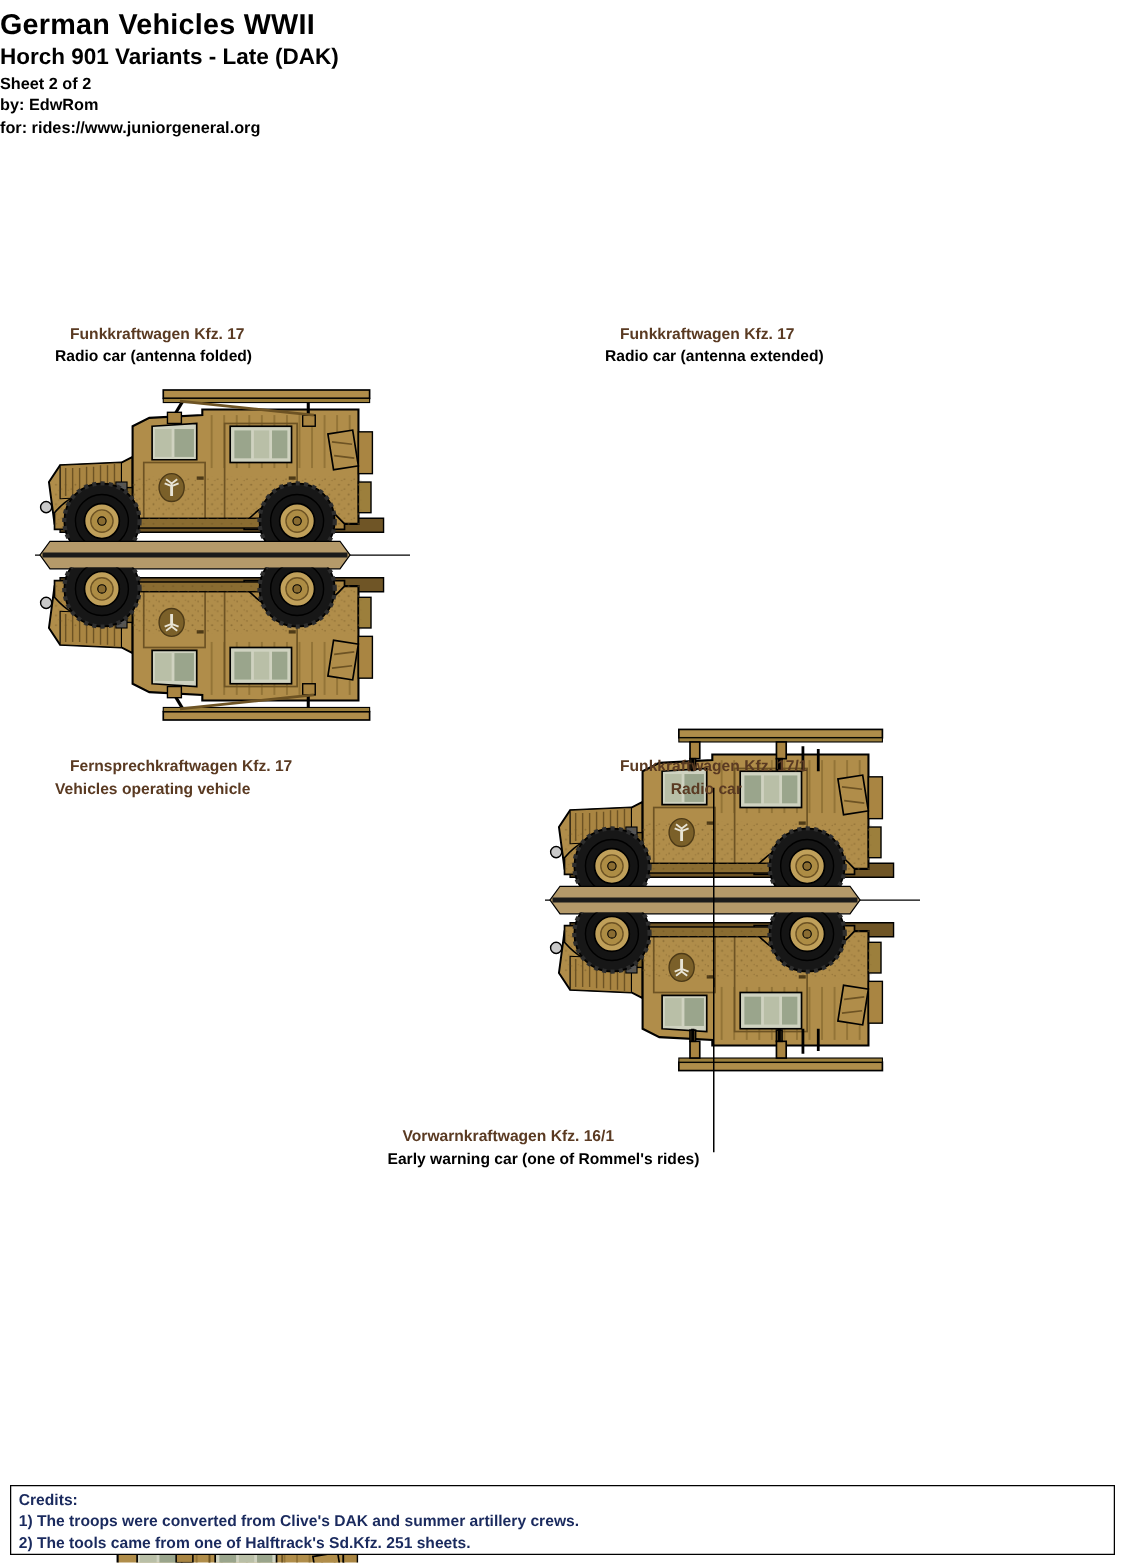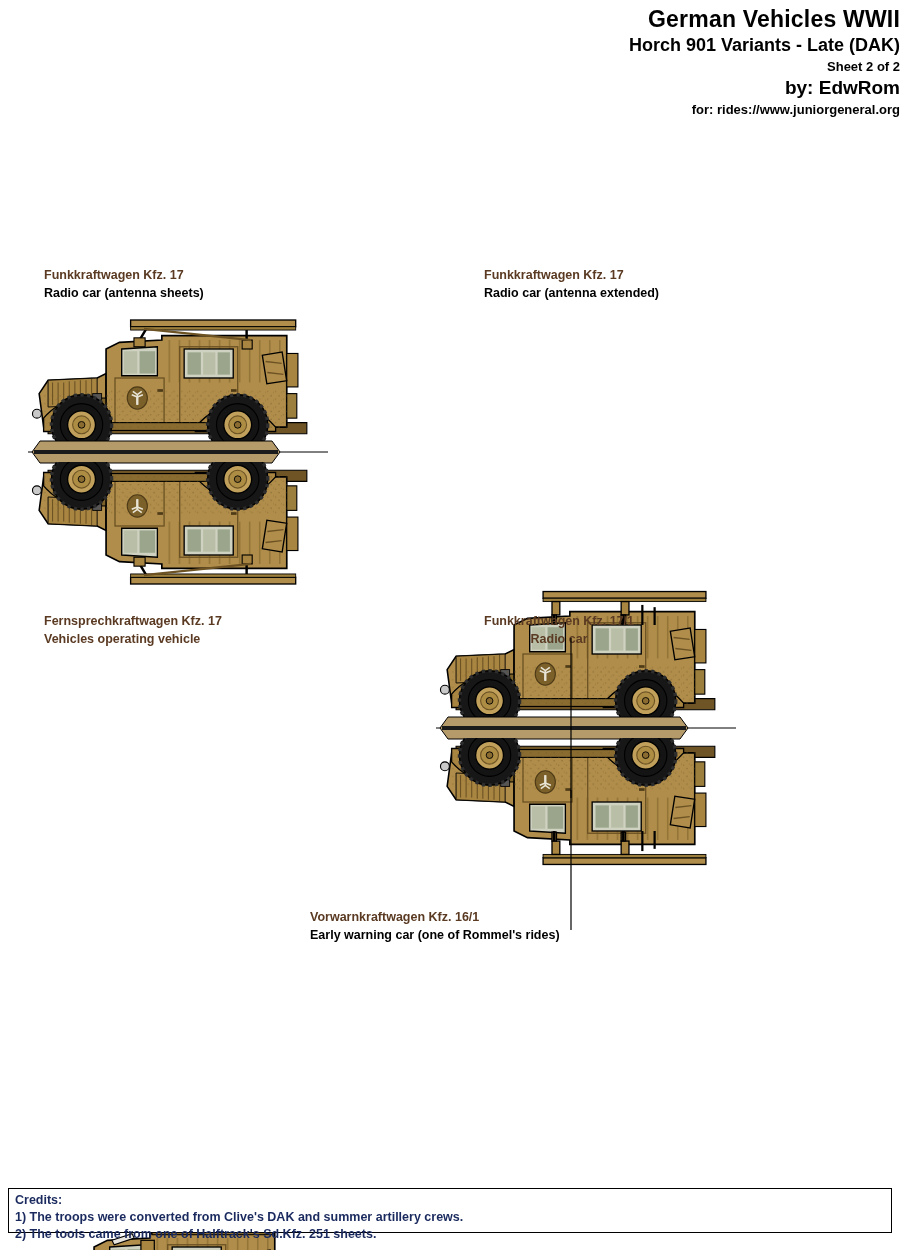--- a/index.html
+++ b/index.html
@@ -7,46 +7,46 @@
   body {
     width: 900px; height: 1250px;
     background: #ffffff;
     font-family: "Liberation Sans", sans-serif;
     color: #000;
     position: relative;
     overflow: hidden;
   }
 
   
-  .header { width: 100%; text-align: right; padding-top: 6px; }
+  .header { width: 100%; text-align: left; padding-top: 6px; }
   .title-1 { font-size: 23px; font-weight: bold; letter-spacing: .2px; line-height: 1.18; }
   .title-2 { font-size: 18px; font-weight: bold; line-height: 1.3; margin-top: 1px; }
   .title-3 { font-size: 13px; font-weight: bold; line-height: 1.35; margin-top: 0; }
-  .title-4 { font-size: 19px; font-weight: bold; line-height: 1.35; }
+  .title-4 { font-size: 13px; font-weight: bold; line-height: 1.35; }
   .title-5 { font-size: 13px; font-weight: bold; line-height: 1.35; }
 
   
   .sheet { position: relative; width: 900px; height: 1040px; }
 
   .cell { position: absolute; }
 
   .cap { line-height: 1.45; }
-  .cap-de { font-size: 12.5px; font-weight: bold; color: #5a3a22; white-space: nowrap; }
+  .cap-de { font-size: 12.5px; font-weight: bold; color: #5a3a22; white-space: nowrap; margin-left: 12px; }
   .cap-en { font-size: 12.5px; font-weight: bold; color: #000000; white-space: nowrap; }
   .cap-en.brown { color: #5a3a22; }
 
   
   .stage { position: relative; }
   .art { display: block; }
   .art.mirror { transform: scaleY(-1); }
 
   
   .credits {
     position: absolute; left: 8px; top: 1188px;
-    width: 884px; height: 45px;
+    width: 884px; height: 56px;
     border: 1px solid #000; background: #fff;
     padding: 3px 6px 0 6px;
   }
   .credits div { font-size: 12.5px; font-weight: bold; color: #1a2a5e; line-height: 1.36; white-space: nowrap; }
   .credits div.head { font-weight: bold; }
 </style>
 </head>
 <body>
 
 <div class="header">
@@ -285,21 +285,21 @@
         </g>
         <use href="#wheel" x="48" y="98"></use>
         <use href="#wheel" x="188" y="98"></use>
       </g>
     </defs>
   </svg>
 
   <div class="cell" style="left:44px; top:148px;">
     <div class="cap">
       <div class="cap-de">Funkkraftwagen Kfz. 17</div>
-      <div class="cap-en">Radio car (antenna sheets)</div>
+      <div class="cap-en">Radio car (antenna folded)</div>
     </div>
   </div>
   <div class="cell stage" style="left:28px; top:196px; width:300px;">
     <svg class="art" width="290" height="128" viewBox="0 0 260 112">
       <use href="#veh-folded"></use>
     </svg>
     <svg width="300" height="26" viewBox="0 0 300 26" style="display:block;margin-top:-3px">
       <line x1="0" y1="13" x2="300" y2="13" stroke="#000" stroke-width="1"></line>
       <path d="M12 2 L244 2 L252 13 L244 24 L12 24 L4 13 Z" fill="#b59a6a" stroke="#000" stroke-width="1"></path>
       <rect x="6" y="11" width="244" height="4" fill="#1b1b1b"></rect>

